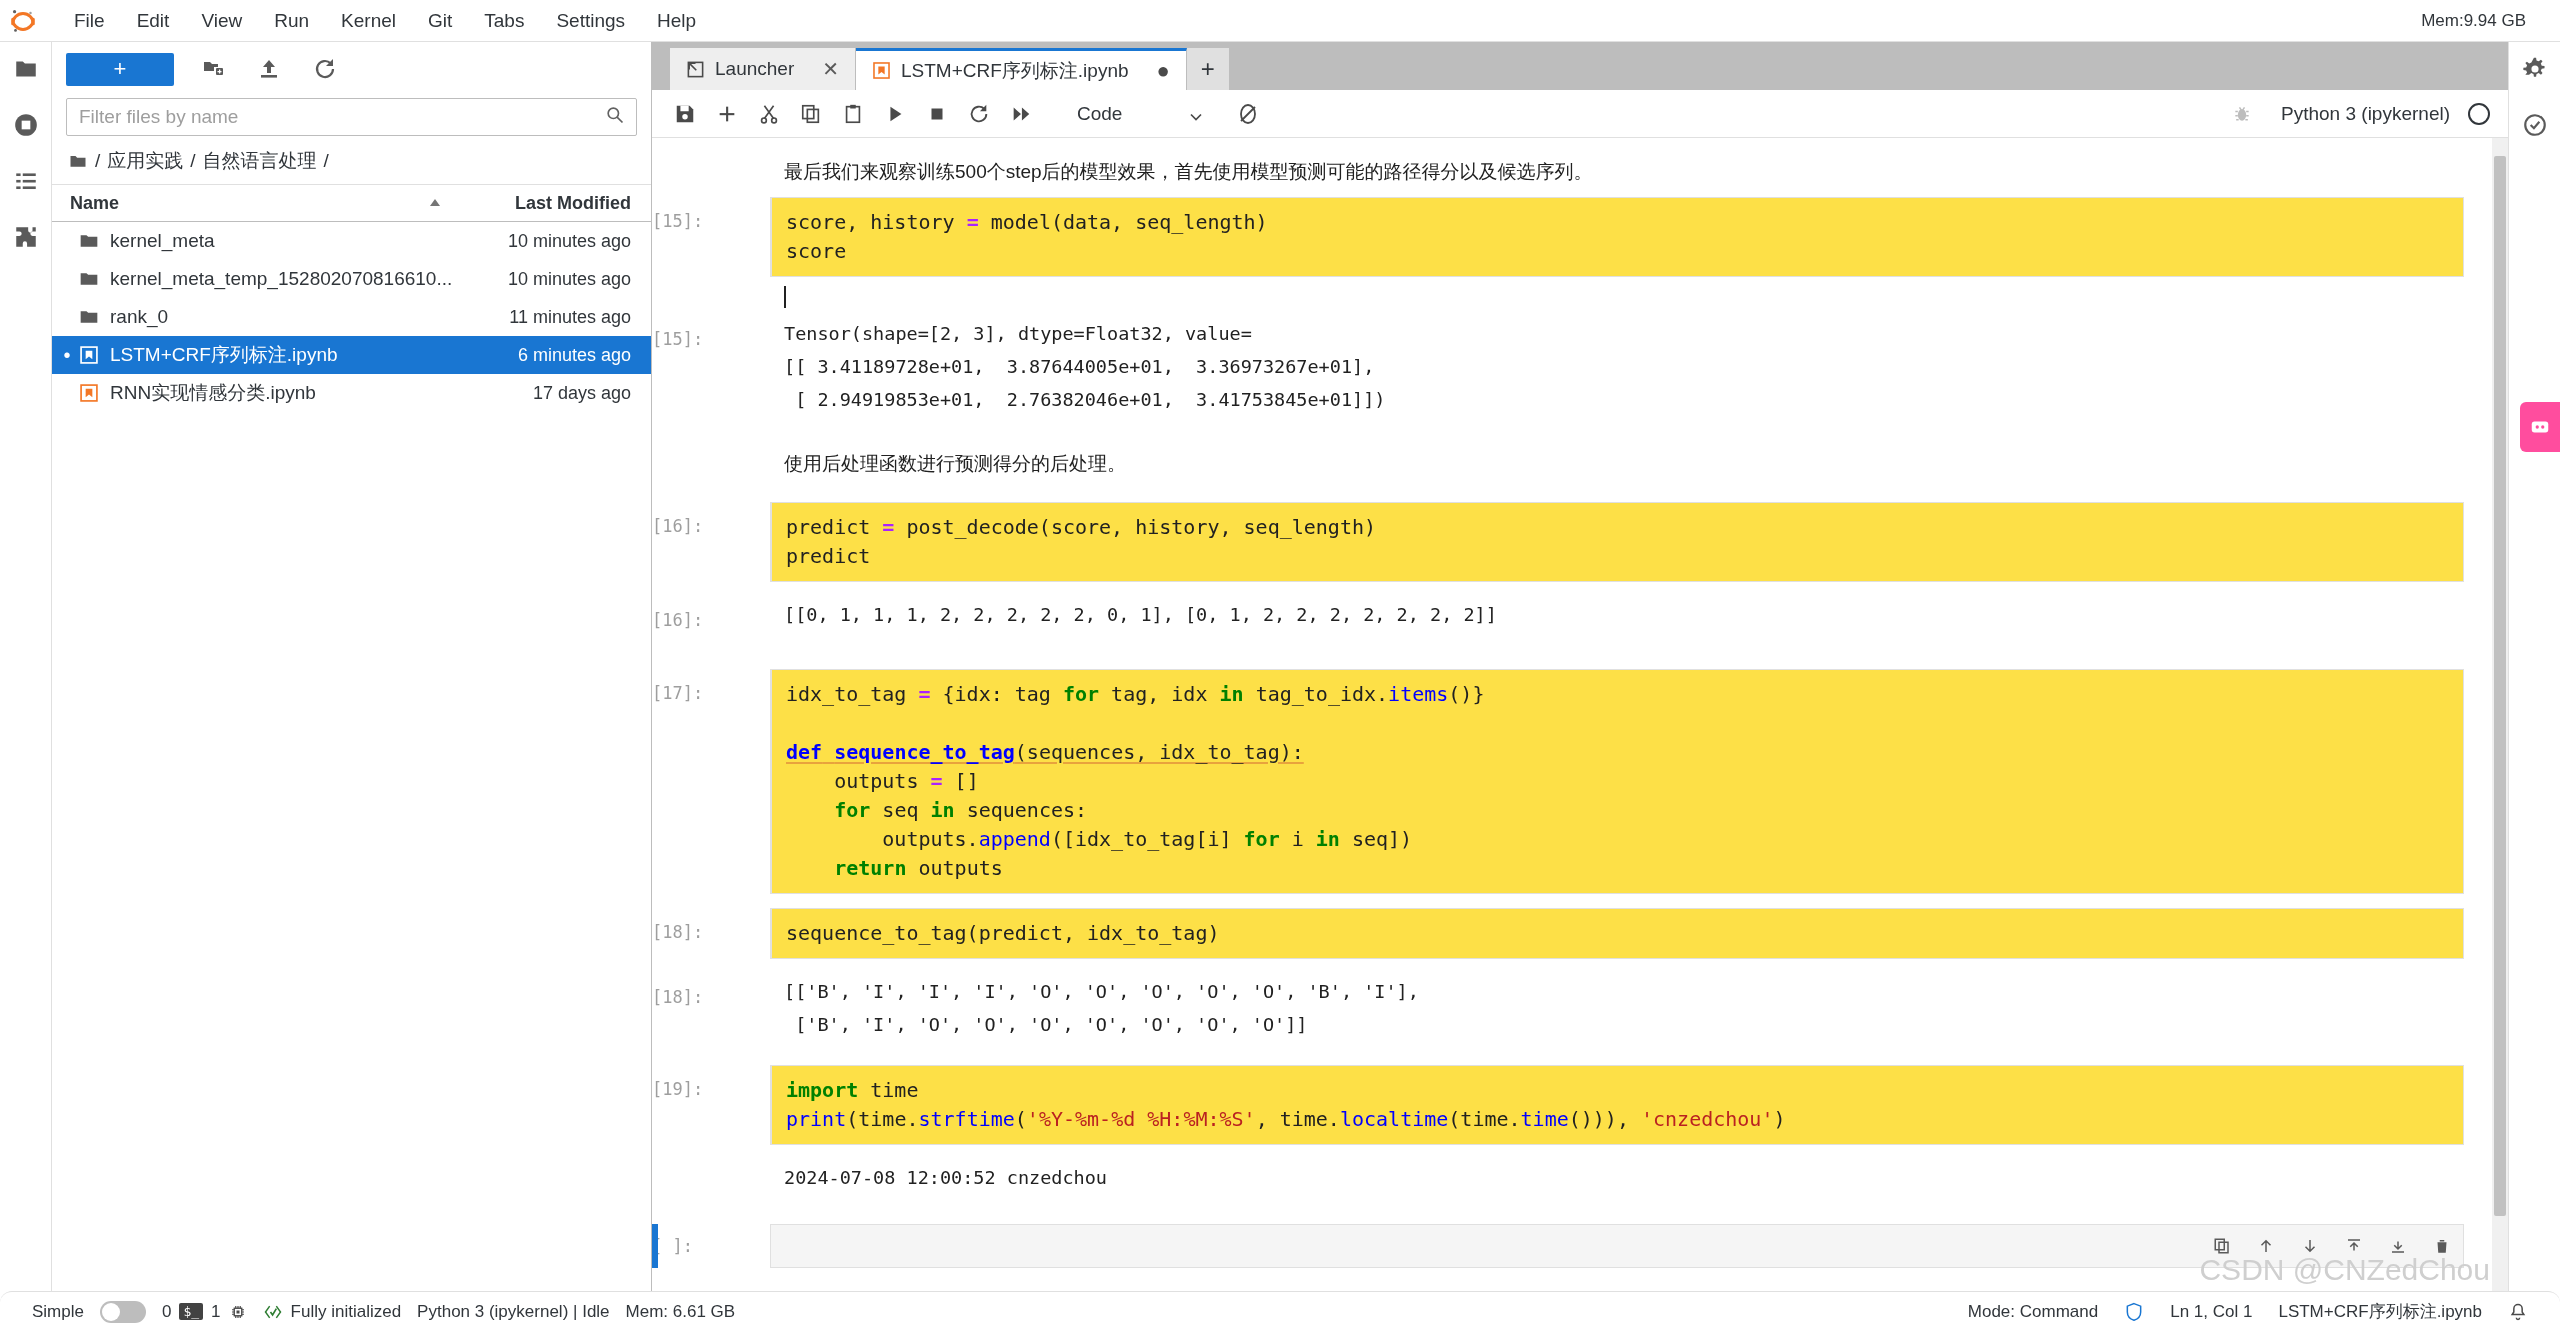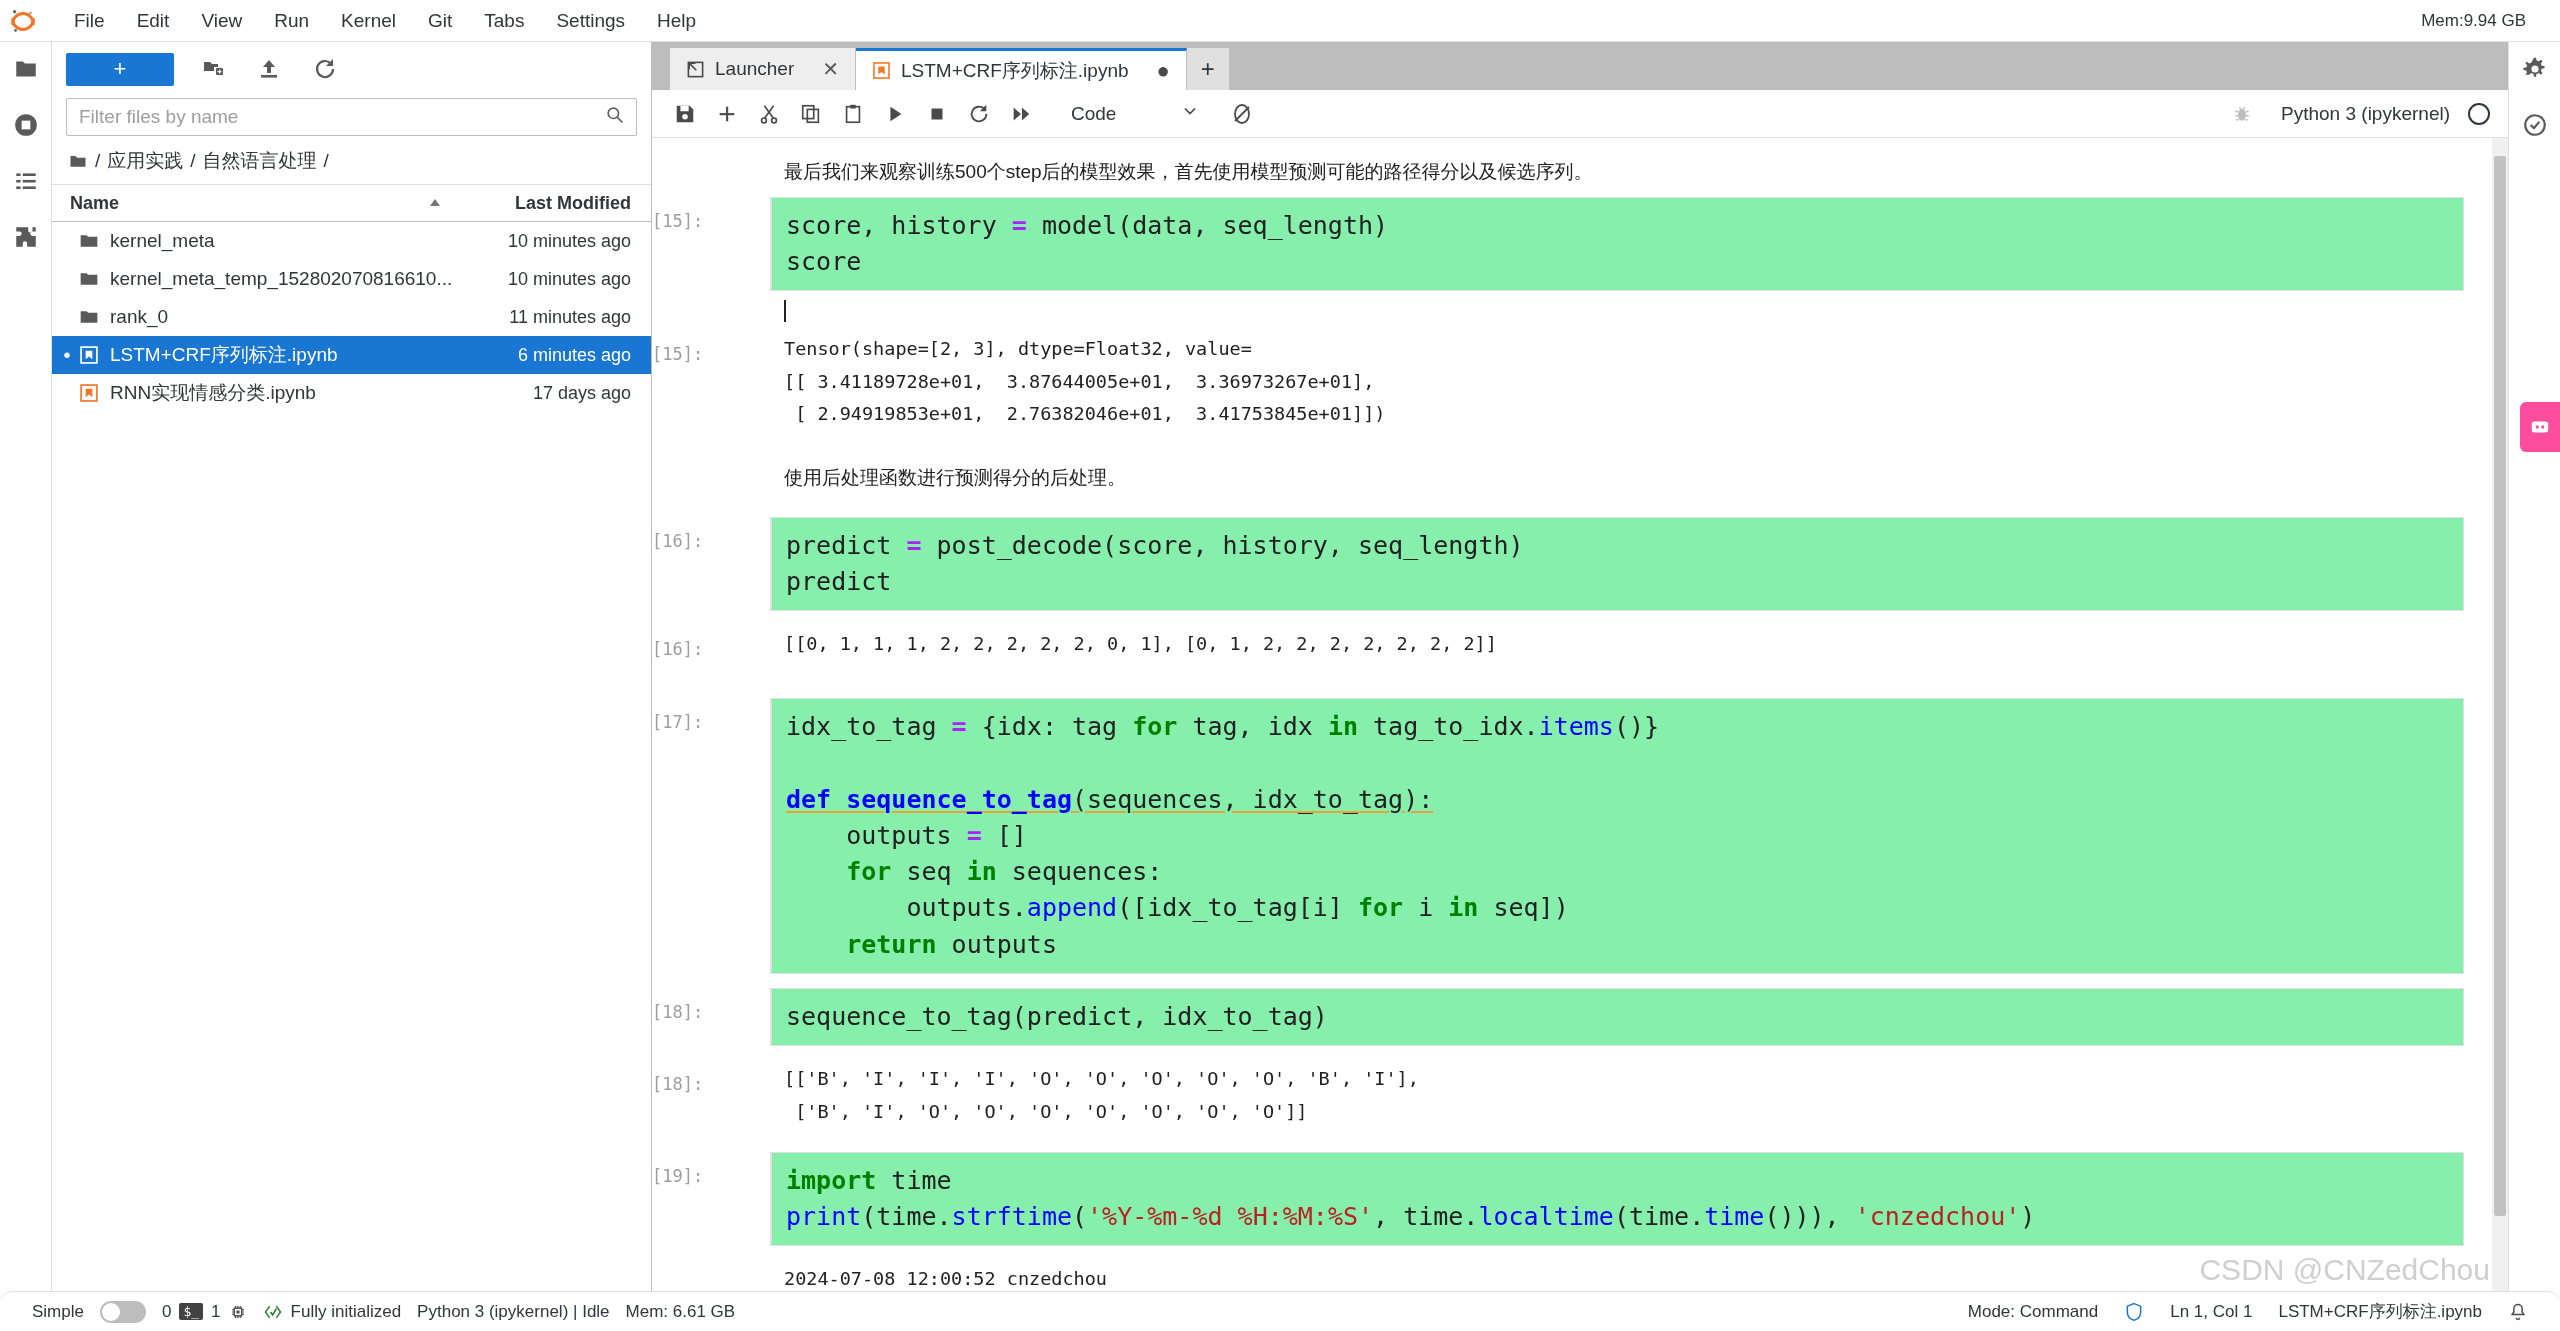--- a/index.html
+++ b/index.html
@@ -100,40 +100,40 @@
   .tab-add { width: 42px; height: 42px; display: flex; align-items: center; justify-content: center;
              font-size: 24px; color: #31363b; background: #e0e0e0; cursor: pointer; }
 
   .notebook-panel { flex: 1 1 auto; display: flex; flex-direction: column; background: #fff; min-height: 0; }
   .nb-toolbar {
     height: 48px; flex: 0 0 48px; display: flex; align-items: center; gap: 0;
     border-bottom: 1px solid #e0e0e0; padding: 0 12px; background: #fff; position: relative;
   }
   .nb-tbicon { width: 42px; height: 42px; display: flex; align-items: center; justify-content: center; color: #4a4a4a; cursor: pointer; }
   .nb-celltype {
-    margin-left: 22px; display: flex; align-items: flex-start; gap: 66px;
+    margin-left: 28px; display: flex; align-items: flex-end; gap: 66px;
     border: 1px solid transparent; font-size: 19px; color: #31363b; cursor: pointer; padding: 3px 6px;
   }
   .nb-kernelarea { margin-left: auto; display: flex; align-items: center; gap: 18px; padding-right: 6px; }
   .nb-kernelname { font-size: 19px; color: #31363b; white-space: nowrap; }
   .nb-kernel-idle { width: 22px; height: 22px; border: 2px solid #31363b; border-radius: 50%; }
 
   
   .nb-scroll { flex: 1 1 auto; overflow: hidden; position: relative; background: #fff; }
   .nb-content { padding: 10px 0 0 0; }
   .cell { display: flex; align-items: flex-start; padding: 0 44px 0 0; position: relative; }
   .cell-prompt {
     flex: 0 0 118px; text-align: left; padding: 14px 16px 0 0;
     font-family: "DejaVu Sans Mono", monospace; font-size: 17px; color: #9e9e9e; white-space: nowrap;
   }
   .cell-body { flex: 1 1 auto; min-width: 0; }
   .code-input {
-    background: #86efac; border: 1px solid #e0e0e0; border-left: 2px solid #e0e0e0;
+    background: #fde047; border: 1px solid #e0e0e0; border-left: 2px solid #e0e0e0;
     padding: 10px 14px; font-family: "DejaVu Sans Mono", monospace;
-    font-size: 25px; line-height: 1.45; color: #212121; white-space: pre;
+    font-size: 20px; line-height: 1.45; color: #212121; white-space: pre;
     overflow: hidden;
   }
   .code-output {
     padding: 6px 14px; font-family: "DejaVu Sans Mono", monospace;
     font-size: 18.5px; line-height: 1.45; color: #212121; white-space: pre; overflow: hidden;
   }
   .md-cell {
     padding: 10px 14px 10px 14px; font-size: 19px; line-height: 1.5; color: #212121;
   }
   .spacer-14 { height: 14px; }

